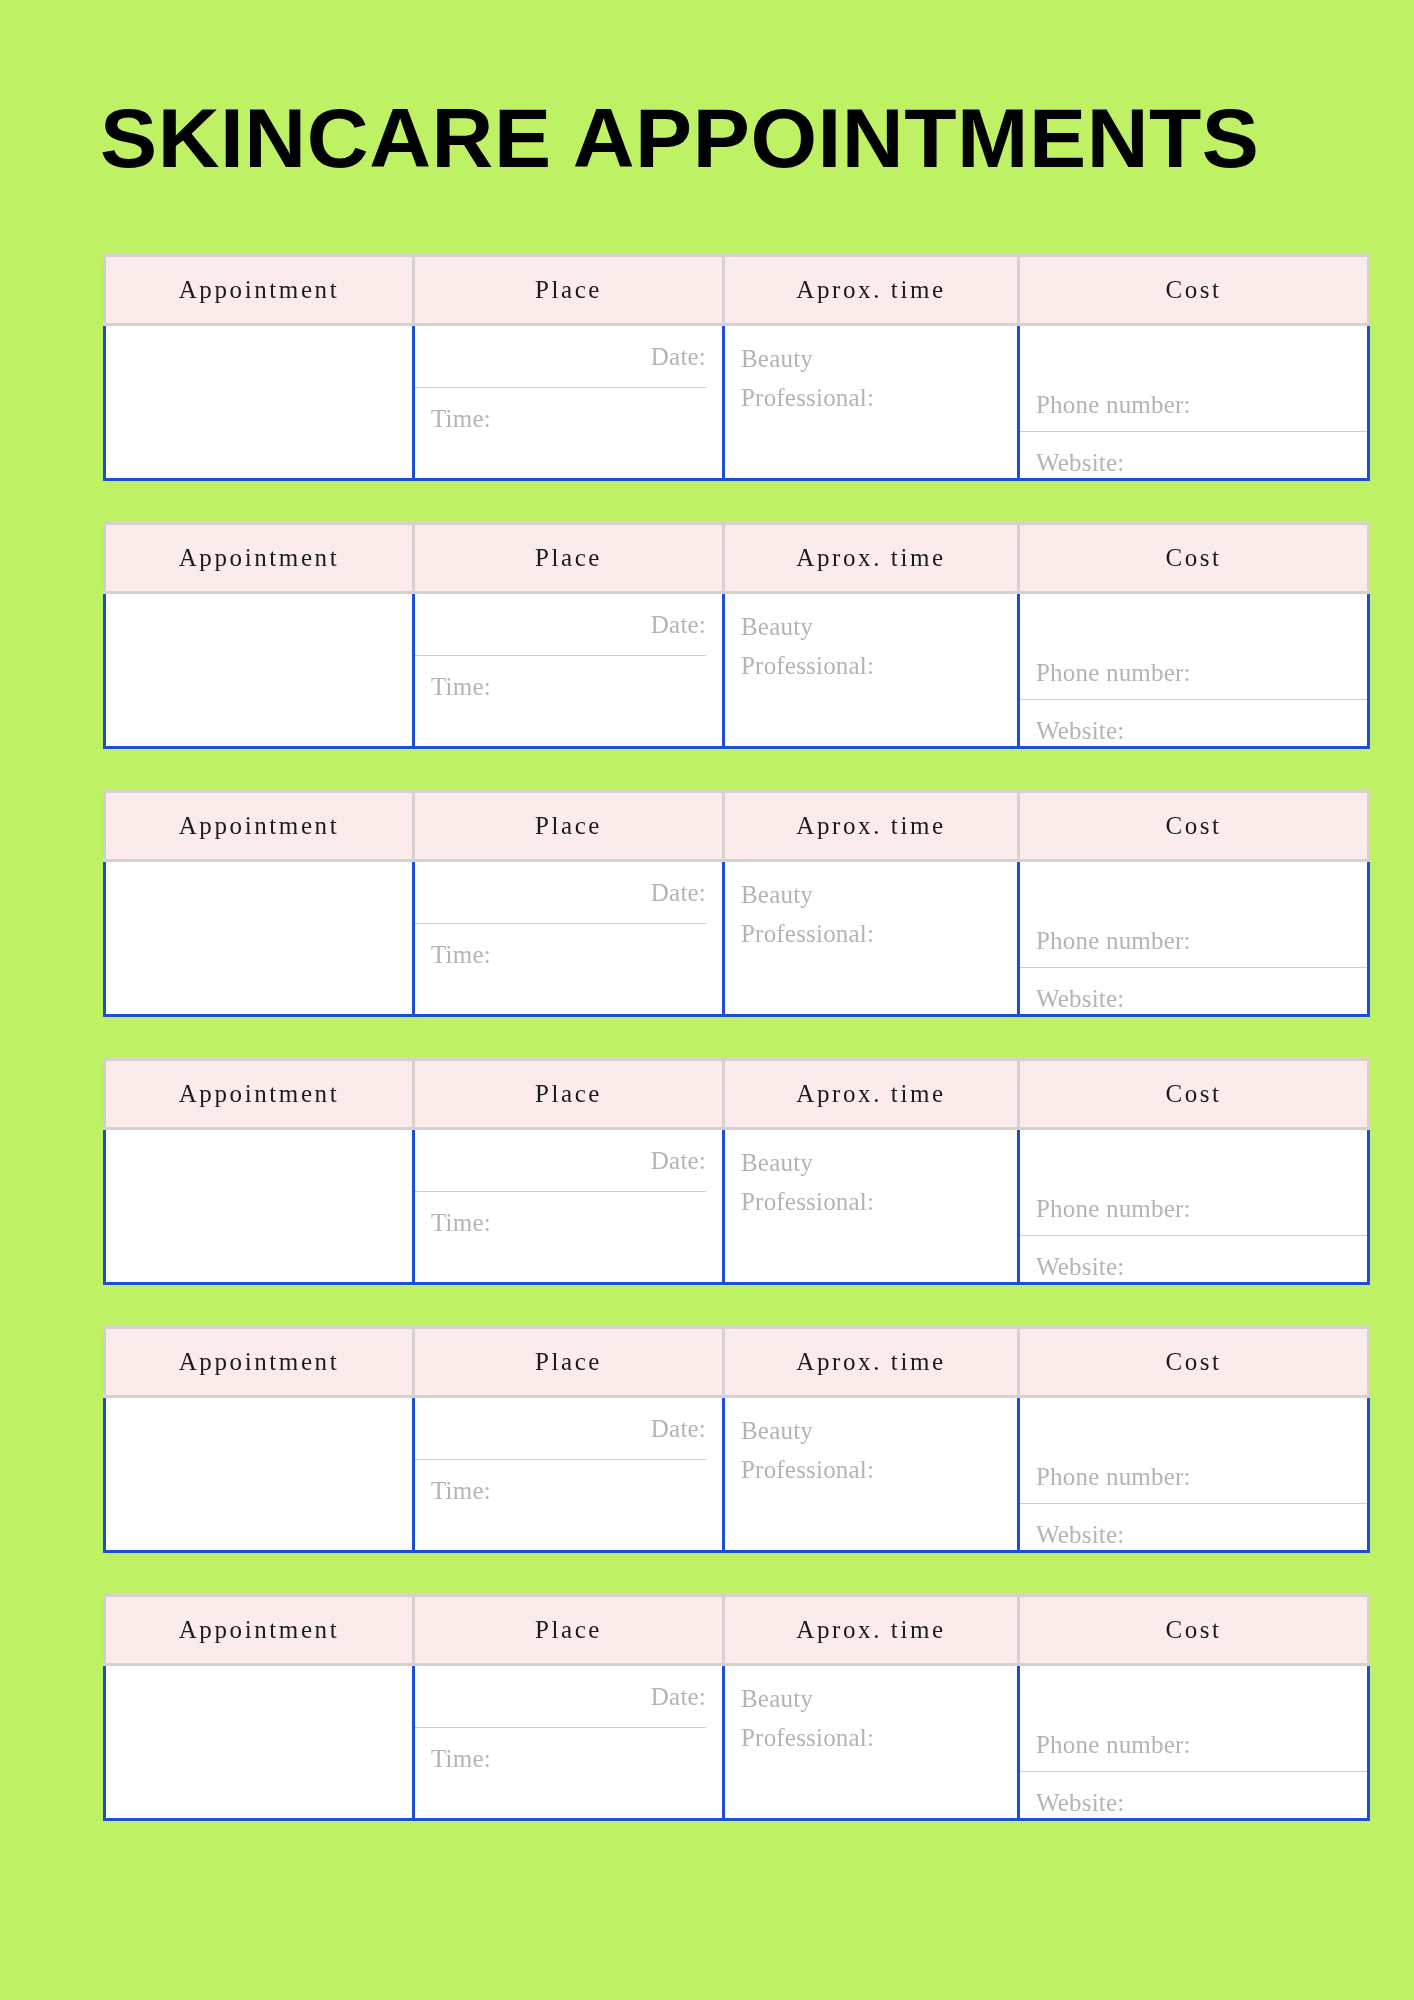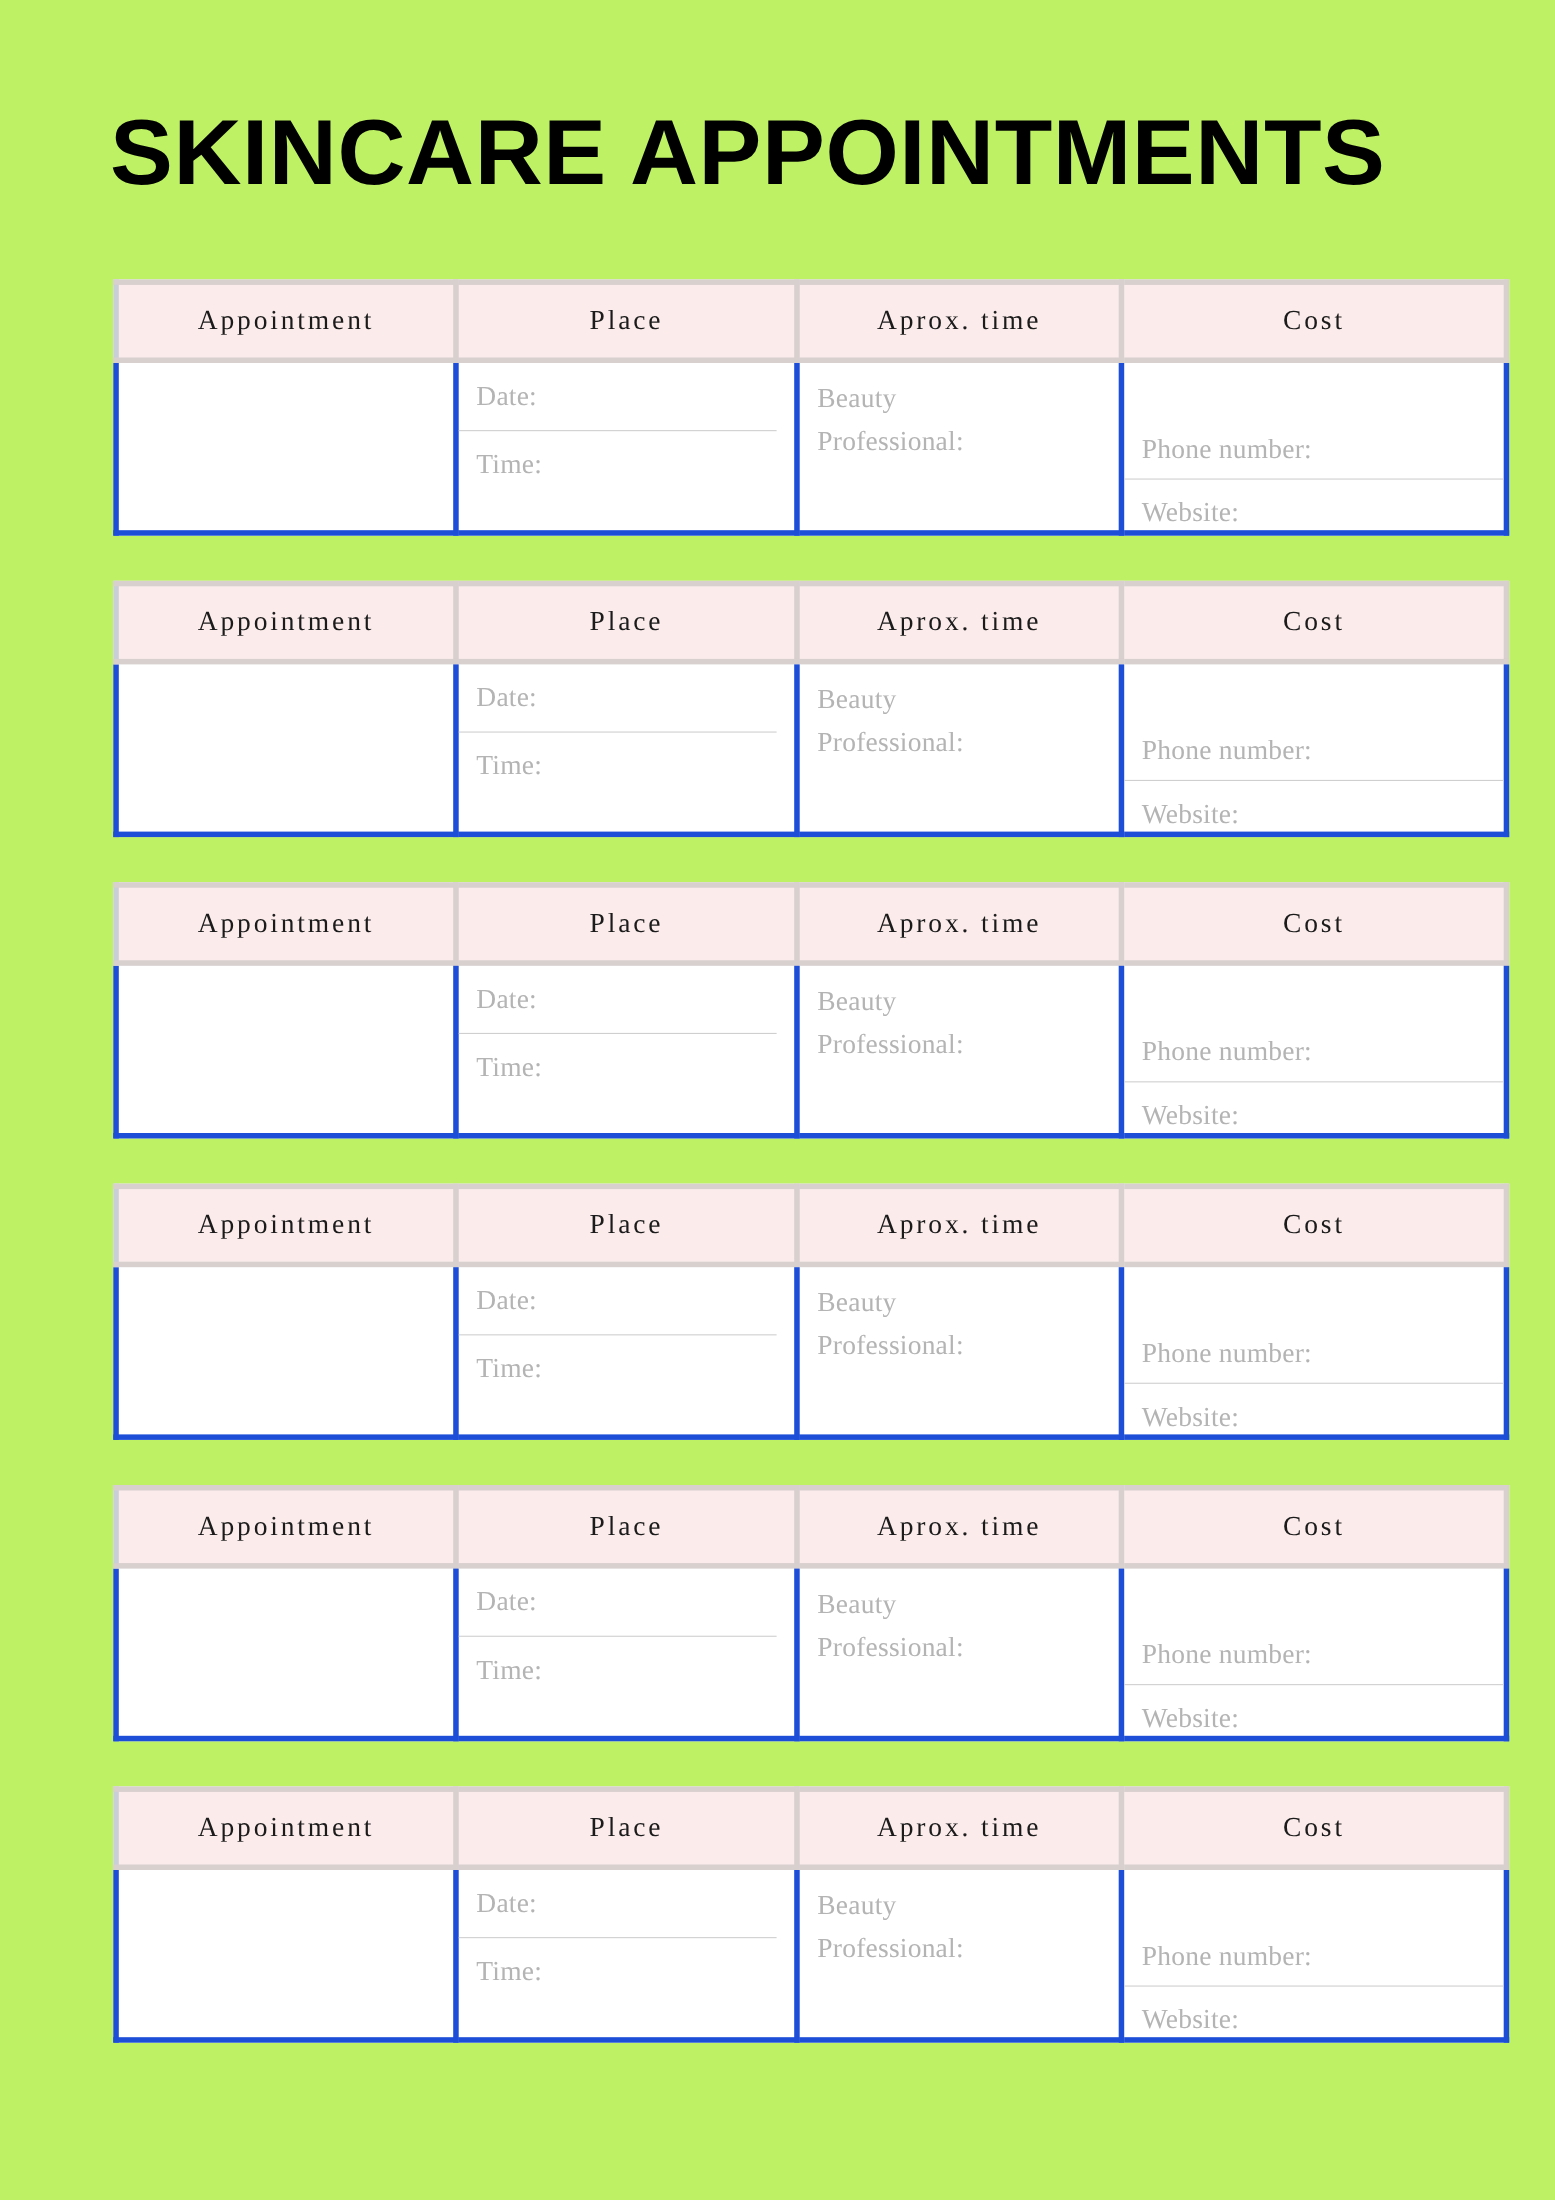--- a/index.html
+++ b/index.html
@@ -61,21 +61,21 @@
     background: #ffffff;
   }
 
   
   .c1 { width: 309px; }
   .c2 { width: 310px; }
   .c3 { width: 295px; }
   .c4 { width: 350px; }
 
   .tbl th, .tbl td {
-    border: 5px solid #1d4ed8;
+    border: 3px solid #1d4ed8;
     padding: 0;
     vertical-align: top;
   }
 
   
   .hdr th {
     background: #fbeceb;
     height: 66px;
     text-align: center;
     vertical-align: middle;
@@ -111,20 +111,21 @@
   }
   .split .sub {
     box-sizing: border-box;
     padding: 16px 0 0 16px;
   }
   
   .split-place .sub-a {
     height: 62px;
     border-bottom: 1px solid #cfcfcf;
     margin-right: 16px;
+    text-align: right;
   }
   .split-place .sub-b {
     flex: 1;
   }
   
   .split-cost .sub-a {
     height: 68px;
     border-bottom: 1px solid #cfcfcf;
     margin-top: 48px;
   }

